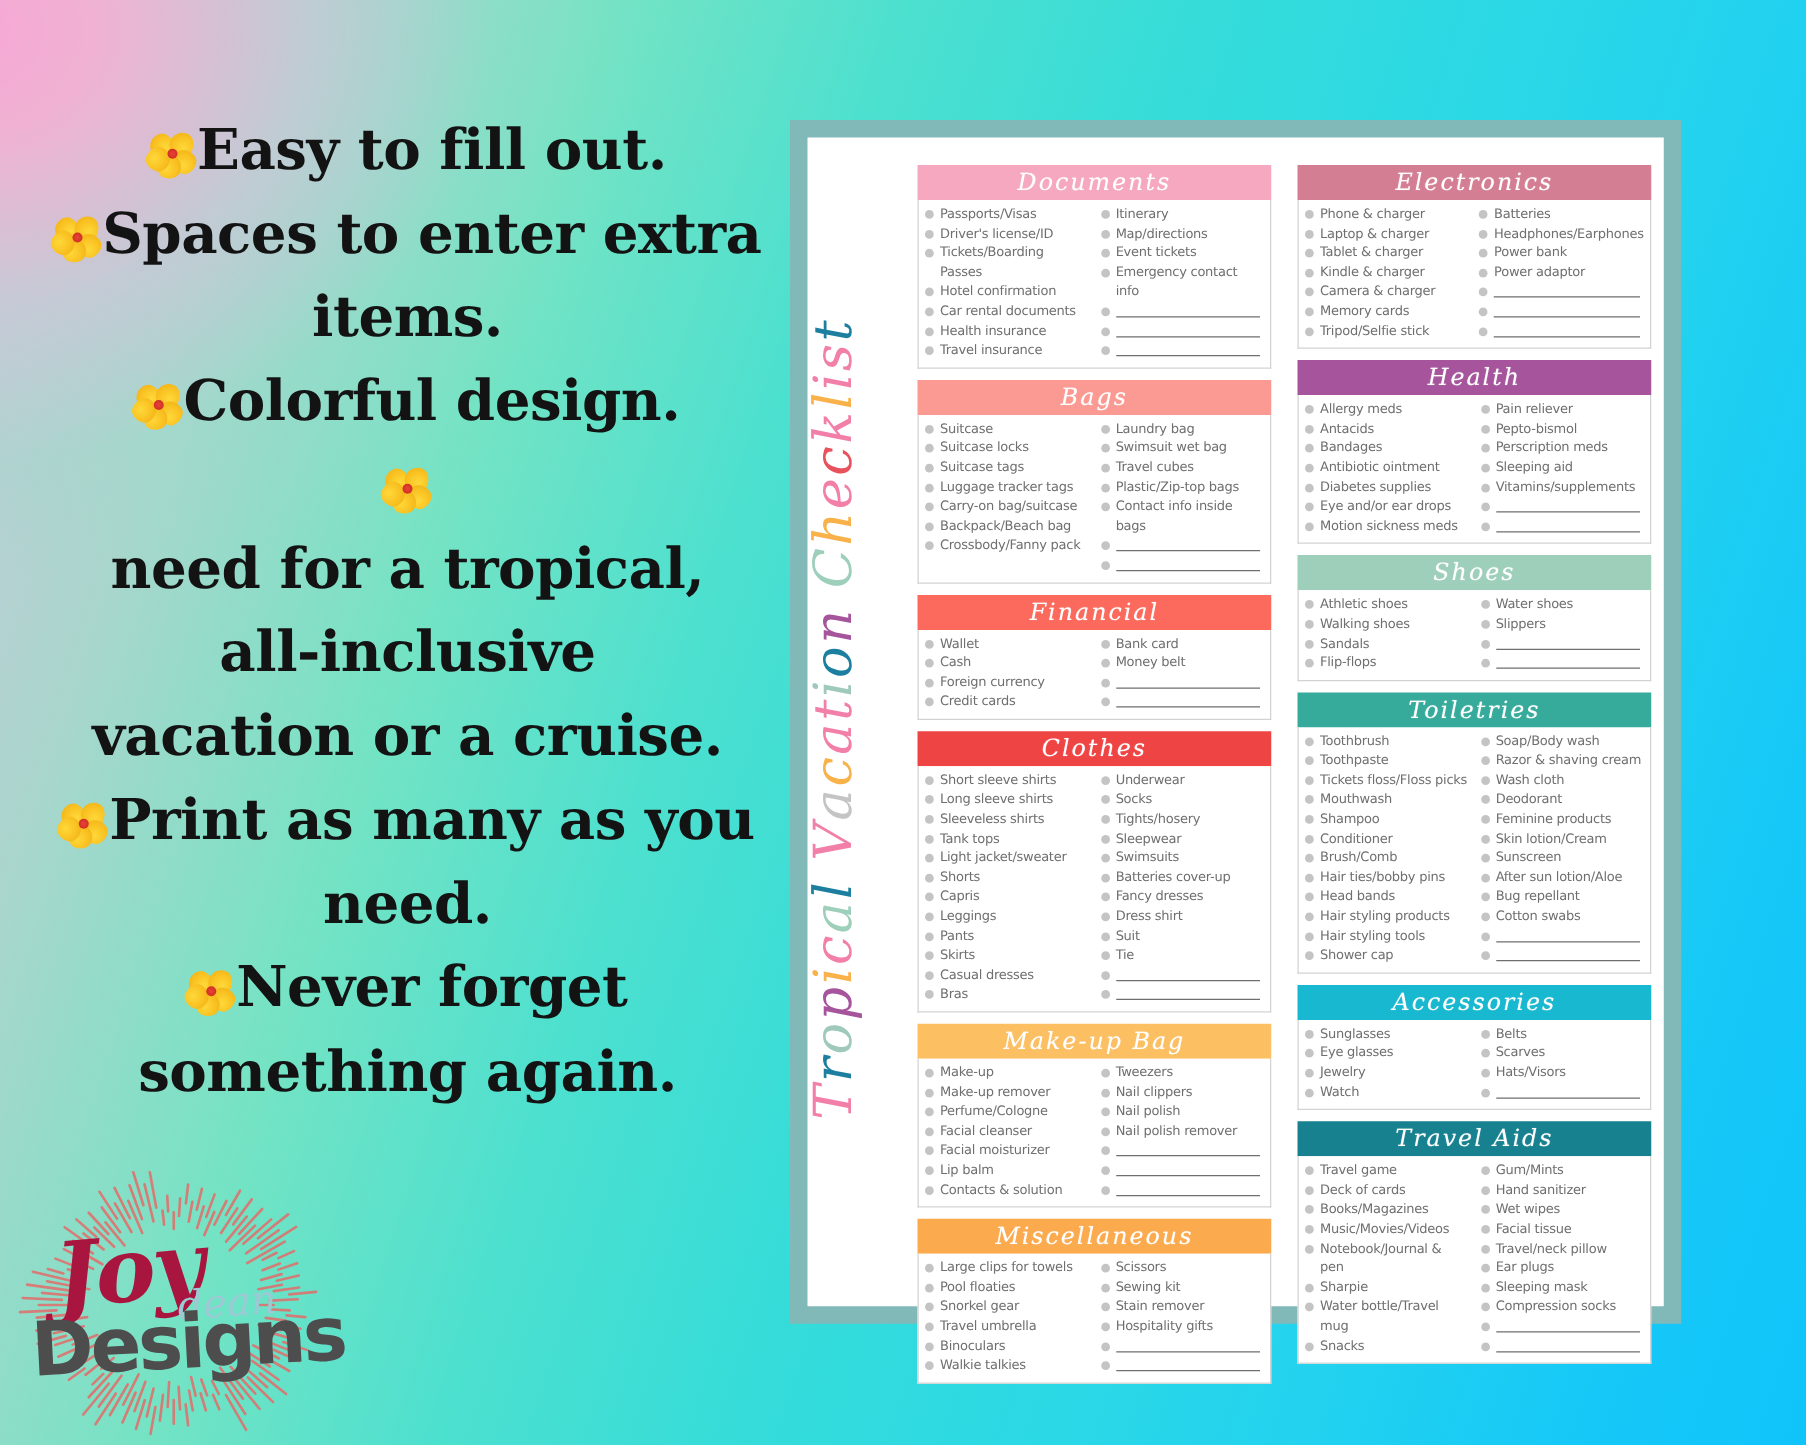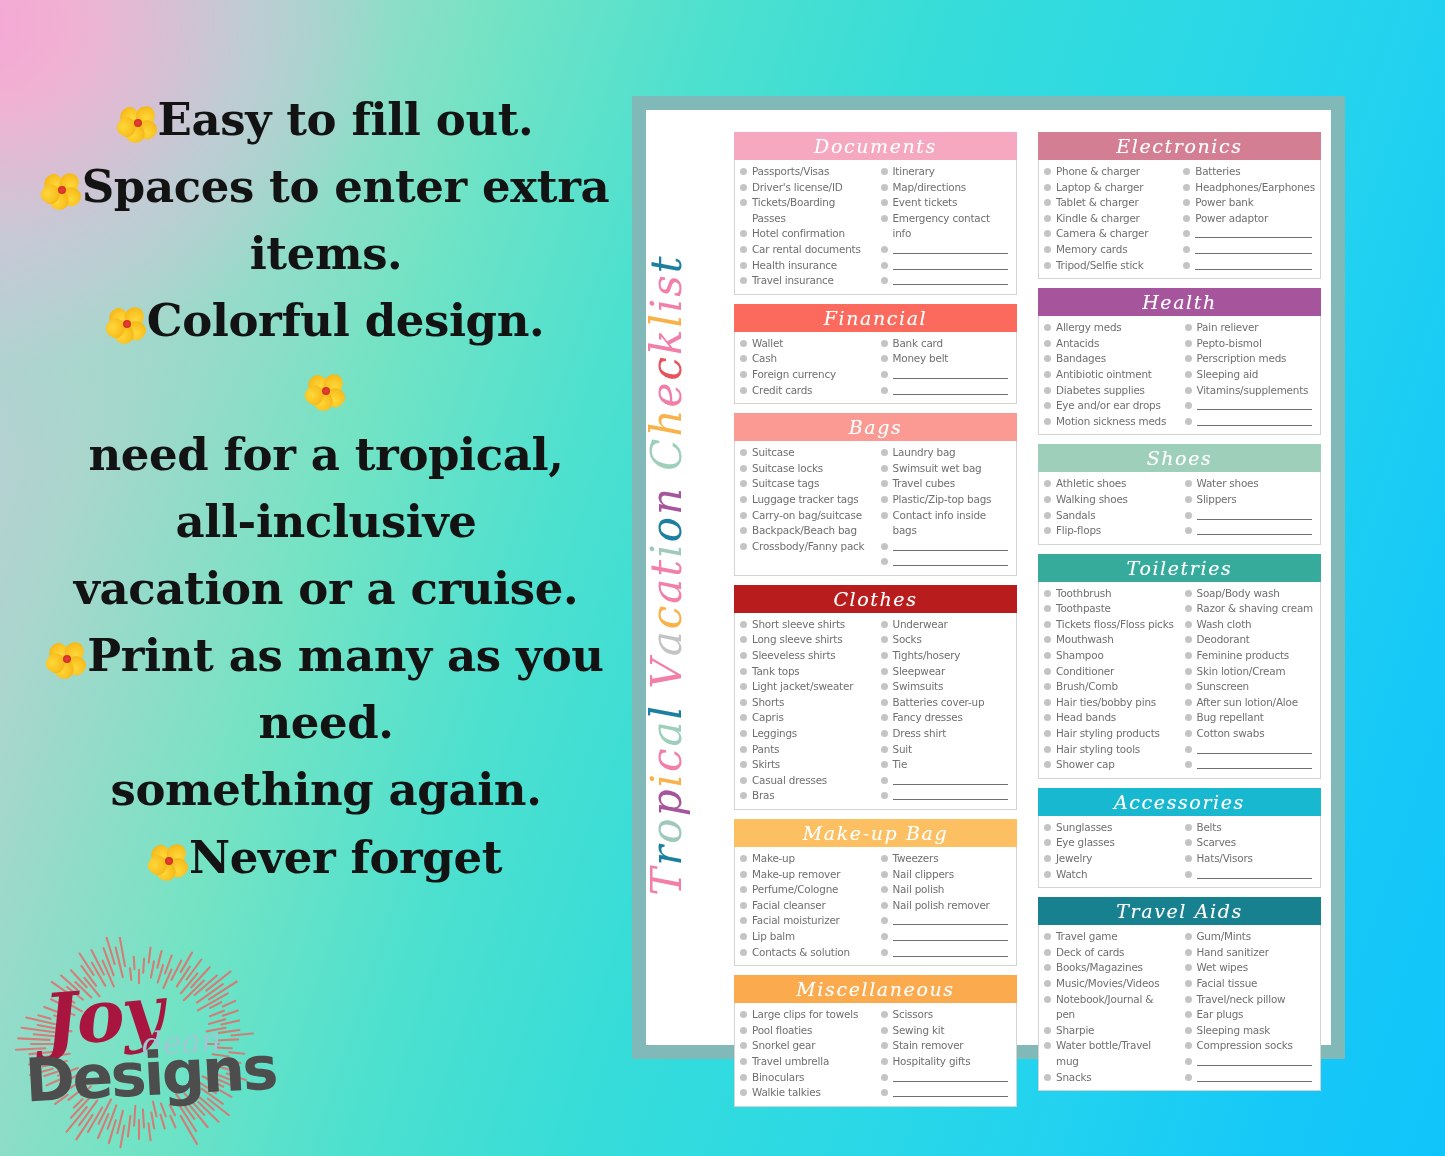--- a/index.html
+++ b/index.html
@@ -214,22 +214,22 @@
     <span class="line"><span class="hib"><i></i><i></i><i></i><i></i><i></i><u></u></span><span>Easy to fill out.</span></span>
     <span class="line"><span class="hib"><i></i><i></i><i></i><i></i><i></i><u></u></span><span>Spaces to enter extra</span></span>
     <span class="line"><span>items.</span></span>
     <span class="line"><span class="hib"><i></i><i></i><i></i><i></i><i></i><u></u></span><span>Colorful design.</span></span>
     <span class="line"><span class="hib"><i></i><i></i><i></i><i></i><i></i><u></u></span></span>
     <span class="line"><span>need for a tropical,</span></span>
     <span class="line"><span>all-inclusive</span></span>
     <span class="line"><span>vacation or a cruise.</span></span>
     <span class="line"><span class="hib"><i></i><i></i><i></i><i></i><i></i><u></u></span><span>Print as many as you</span></span>
     <span class="line"><span>need.</span></span>
+    <span class="line"><span class="hib"><i></i><i></i><i></i><i></i><i></i><u></u></span><span>Never forget</span></span>
     <span class="line"><span>something again.</span></span>
-    <span class="line"><span class="hib"><i></i><i></i><i></i><i></i><i></i><u></u></span><span>Never forget</span></span>
   </div>
 
 <div id="logo">
   <svg class="rays" viewBox="0 0 250 215">
       <line x1="192.0" y1="107.0" x2="204.9" y2="107.0" stroke="#e0706d" stroke-width="2.1" stroke-linecap="round" opacity="0.88"></line>
       <line x1="203.7" y1="110.6" x2="217.8" y2="111.3" stroke="#e0706d" stroke-width="2.1" stroke-linecap="round" opacity="0.88"></line>
       <line x1="215.2" y1="115.3" x2="230.3" y2="116.7" stroke="#e0706d" stroke-width="2.1" stroke-linecap="round" opacity="0.88"></line>
       <line x1="198.6" y1="117.3" x2="214.6" y2="119.5" stroke="#e0706d" stroke-width="2.1" stroke-linecap="round" opacity="0.88"></line>
       <line x1="209.5" y1="122.8" x2="226.4" y2="126.0" stroke="#e0706d" stroke-width="2.1" stroke-linecap="round" opacity="0.88"></line>
       <line x1="192.8" y1="123.0" x2="210.5" y2="127.2" stroke="#e0706d" stroke-width="2.1" stroke-linecap="round" opacity="0.88"></line>
@@ -445,20 +445,85 @@
                   <span class="txt"></span>
                 </div>
                 <div class="item blank">
                   <span class="bullet"></span>
                   <span class="txt"></span>
                 </div>
               </div>
             </div>
           </div>
           <div class="cat">
+            <div class="cat-head" style="background: rgb(250, 154, 146);">Bags</div>
+            <div class="cat-body">
+              <div class="colA">
+                <div class="item">
+                  <span class="bullet"></span>
+                  <span class="txt">Suitcase</span>
+                </div>
+                <div class="item">
+                  <span class="bullet"></span>
+                  <span class="txt">Suitcase locks</span>
+                </div>
+                <div class="item">
+                  <span class="bullet"></span>
+                  <span class="txt">Suitcase tags</span>
+                </div>
+                <div class="item">
+                  <span class="bullet"></span>
+                  <span class="txt">Luggage tracker tags</span>
+                </div>
+                <div class="item">
+                  <span class="bullet"></span>
+                  <span class="txt">Carry-on bag/suitcase</span>
+                </div>
+                <div class="item">
+                  <span class="bullet"></span>
+                  <span class="txt">Backpack/Beach bag</span>
+                </div>
+                <div class="item">
+                  <span class="bullet"></span>
+                  <span class="txt">Crossbody/Fanny pack</span>
+                </div>
+              </div>
+              <div class="colB">
+                <div class="item">
+                  <span class="bullet"></span>
+                  <span class="txt">Laundry bag</span>
+                </div>
+                <div class="item">
+                  <span class="bullet"></span>
+                  <span class="txt">Swimsuit wet bag</span>
+                </div>
+                <div class="item">
+                  <span class="bullet"></span>
+                  <span class="txt">Travel cubes</span>
+                </div>
+                <div class="item">
+                  <span class="bullet"></span>
+                  <span class="txt">Plastic/Zip-top bags</span>
+                </div>
+                <div class="item">
+                  <span class="bullet"></span>
+                  <span class="txt">Contact info inside bags</span>
+                </div>
+                <div class="item blank">
+                  <span class="bullet"></span>
+                  <span class="txt"></span>
+                </div>
+                <div class="item blank">
+                  <span class="bullet"></span>
+                  <span class="txt"></span>
+                </div>
+              </div>
+            </div>
+          </div>
+          <div class="cat">
             <div class="cat-head" style="background: rgb(251, 106, 92);">Financial</div>
             <div class="cat-body">
               <div class="colA">
                 <div class="item">
                   <span class="bullet"></span>
                   <span class="txt">Wallet</span>
                 </div>
                 <div class="item">
                   <span class="bullet"></span>
                   <span class="txt">Cash</span>
@@ -486,86 +551,21 @@
                   <span class="txt"></span>
                 </div>
                 <div class="item blank">
                   <span class="bullet"></span>
                   <span class="txt"></span>
                 </div>
               </div>
             </div>
           </div>
           <div class="cat">
-            <div class="cat-head" style="background: rgb(250, 154, 146);">Bags</div>
-            <div class="cat-body">
-              <div class="colA">
-                <div class="item">
-                  <span class="bullet"></span>
-                  <span class="txt">Suitcase</span>
-                </div>
-                <div class="item">
-                  <span class="bullet"></span>
-                  <span class="txt">Suitcase locks</span>
-                </div>
-                <div class="item">
-                  <span class="bullet"></span>
-                  <span class="txt">Suitcase tags</span>
-                </div>
-                <div class="item">
-                  <span class="bullet"></span>
-                  <span class="txt">Luggage tracker tags</span>
-                </div>
-                <div class="item">
-                  <span class="bullet"></span>
-                  <span class="txt">Carry-on bag/suitcase</span>
-                </div>
-                <div class="item">
-                  <span class="bullet"></span>
-                  <span class="txt">Backpack/Beach bag</span>
-                </div>
-                <div class="item">
-                  <span class="bullet"></span>
-                  <span class="txt">Crossbody/Fanny pack</span>
-                </div>
-              </div>
-              <div class="colB">
-                <div class="item">
-                  <span class="bullet"></span>
-                  <span class="txt">Laundry bag</span>
-                </div>
-                <div class="item">
-                  <span class="bullet"></span>
-                  <span class="txt">Swimsuit wet bag</span>
-                </div>
-                <div class="item">
-                  <span class="bullet"></span>
-                  <span class="txt">Travel cubes</span>
-                </div>
-                <div class="item">
-                  <span class="bullet"></span>
-                  <span class="txt">Plastic/Zip-top bags</span>
-                </div>
-                <div class="item">
-                  <span class="bullet"></span>
-                  <span class="txt">Contact info inside bags</span>
-                </div>
-                <div class="item blank">
-                  <span class="bullet"></span>
-                  <span class="txt"></span>
-                </div>
-                <div class="item blank">
-                  <span class="bullet"></span>
-                  <span class="txt"></span>
-                </div>
-              </div>
-            </div>
-          </div>
-          <div class="cat">
-            <div class="cat-head" style="background: #b91c1c;">Clothes</div>
+            <div class="cat-head" style="background: #ef4444;">Clothes</div>
             <div class="cat-body">
               <div class="colA">
                 <div class="item">
                   <span class="bullet"></span>
                   <span class="txt">Short sleeve shirts</span>
                 </div>
                 <div class="item">
                   <span class="bullet"></span>
                   <span class="txt">Long sleeve shirts</span>
                 </div>

